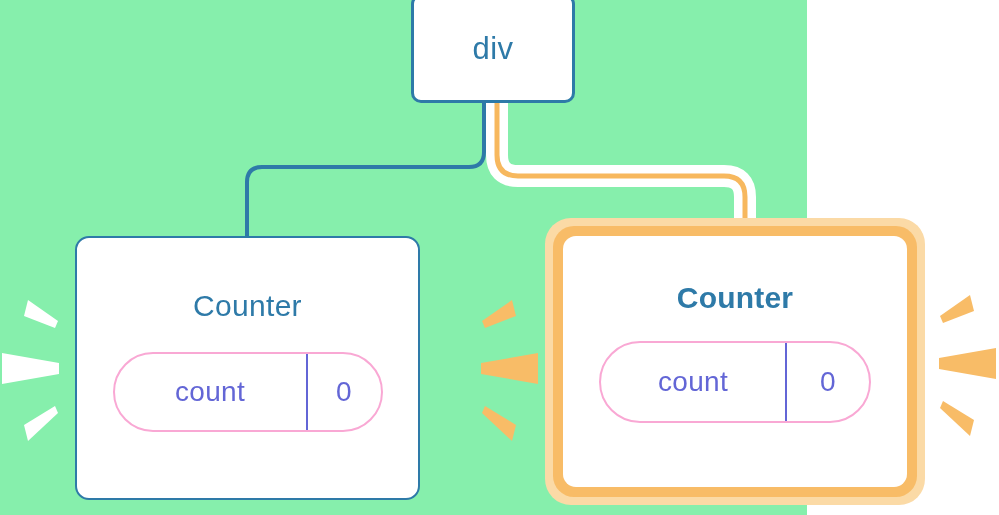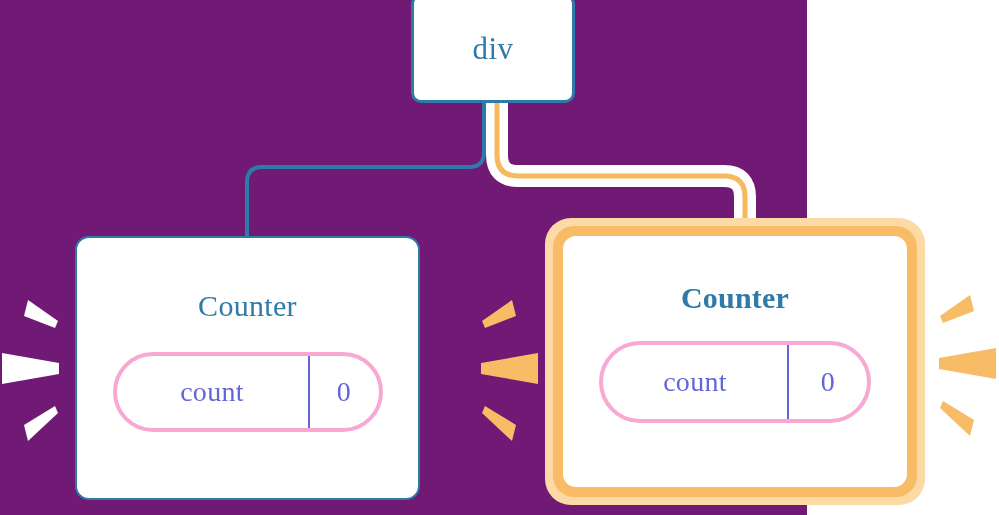--- a/index.html
+++ b/index.html
@@ -9,22 +9,21 @@
   body {
     width: 999px;
     height: 515px;
     overflow: hidden;
     font-family: "Liberation Sans", sans-serif;
   }
   #stage {
     position: relative;
     width: 807px;
     height: 515px;
-    background: #701a75;
-    font-family: Liberation Serif, serif;
+    background: #86efac;
   }
   #wires {
     position: absolute;
     left: 0;
     top: 0;
     width: 999px;
     height: 515px;
   }
   .node {
     position: absolute;
@@ -108,21 +107,21 @@
   }
   #node-counter-right .pill-wrap { margin-top: 26px; }
   #node-counter-right .pill {
     width: 272px;
     height: 82px;
   }
   #node-counter-right .pill-key { width: 186px; }
   
   .pill {
     box-sizing: border-box;
-    border: 4px solid #f9a8d4;
+    border: 2px solid #f9a8d4;
     border-radius: 999px;
     display: flex;
     align-items: stretch;
     overflow: hidden;
     text-align: right;
   }
   .pill-key, .pill-val {
     display: flex;
     align-items: center;
     justify-content: center;

